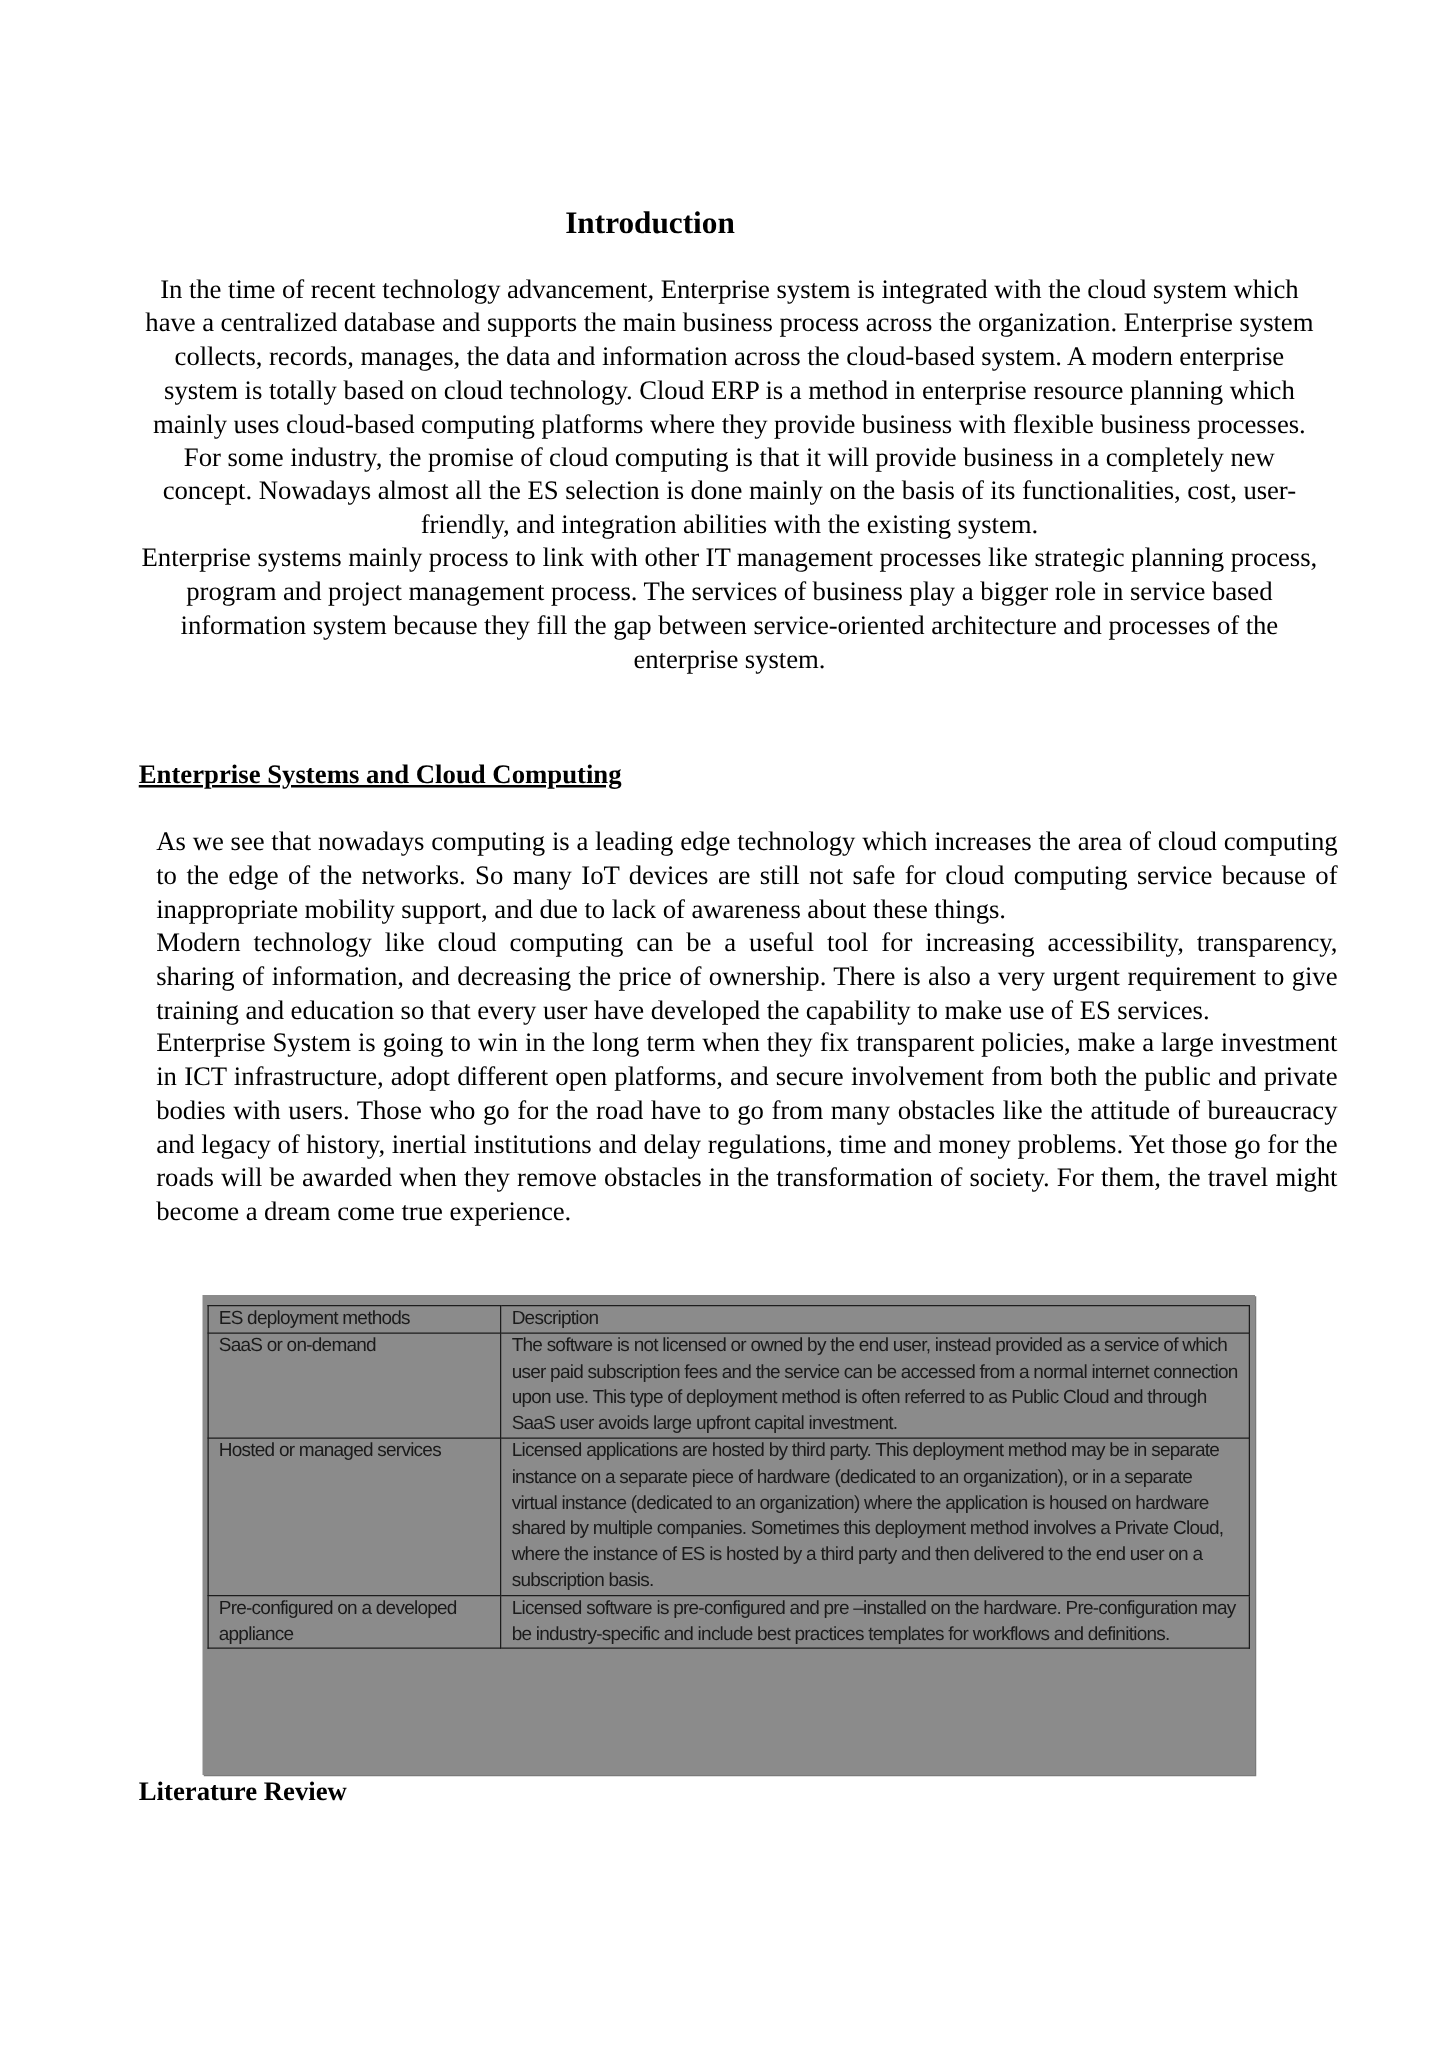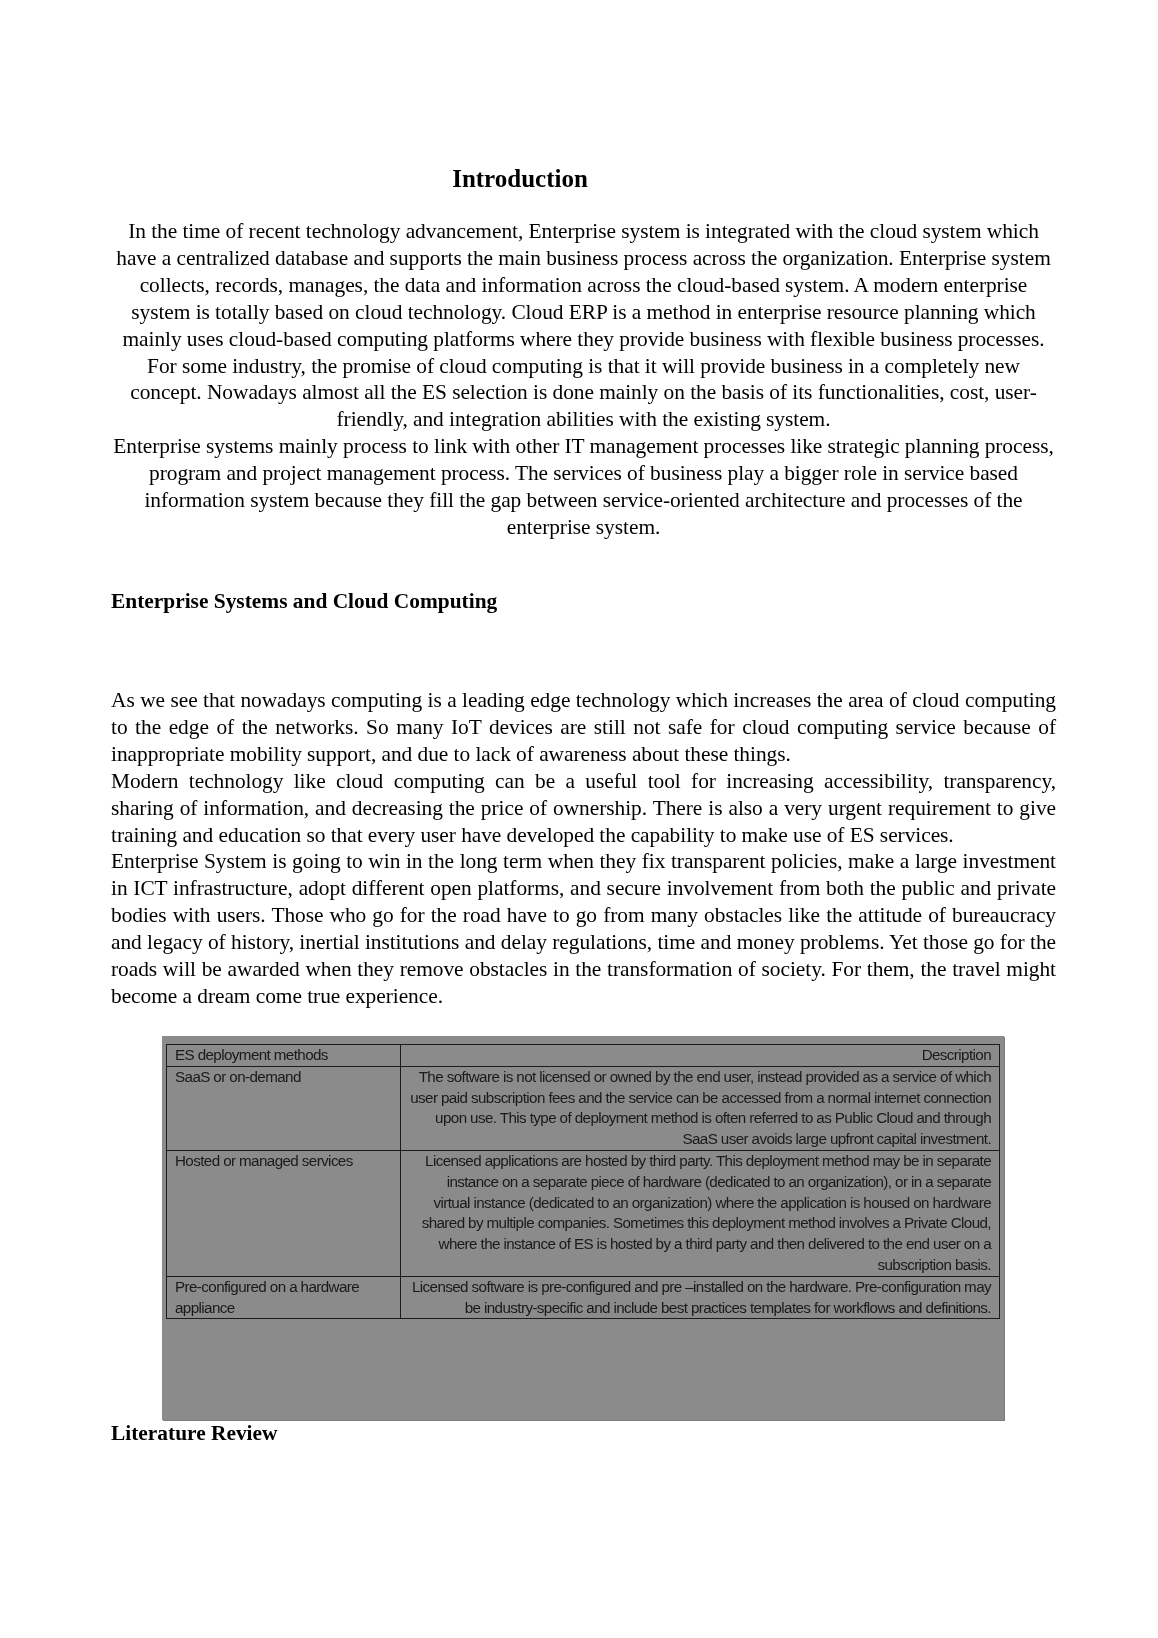--- a/index.html
+++ b/index.html
@@ -78,41 +78,41 @@
     }
     .es-table th, .es-table td {
       border: 1.5px solid #1c1c1c;
       vertical-align: top;
       text-align: left;
       font-weight: normal;
       padding: 0 8px 0 8px;
       margin-left: 36px;
     }
     .es-table .col1 { width: 218px; }
-    .es-table .col2 { width: 584px; text-align: right; }
+    .es-table .col2 { width: 584px; }
     .es-table thead th {
       padding-top: 0;
       height: 19px;
     }
   </style>
 </head>
 <body>
 
 <div class="page">
 
   <h1 class="title" style="margin:0;">Introduction</h1>
 
   <div class="body-block" style="top:218px;text-align:center;">
     <p>In the time of recent technology advancement, Enterprise system is integrated with the cloud system which have a centralized database and supports the main business process across the organization. Enterprise system collects, records, manages, the data and information across the cloud-based system. A modern enterprise system is totally based on cloud technology.  Cloud ERP is a method in enterprise resource planning which mainly uses cloud-based computing platforms where they provide business with flexible business processes. For some industry, the promise of cloud computing is that it will provide business in a completely new concept. Nowadays almost all the ES selection is done mainly on the basis of its functionalities, cost, user-friendly, and integration abilities with the existing system.</p>
     <p>Enterprise systems mainly process to link with other IT management processes like strategic planning process, program and project management process. The services of business play a bigger role in service based information system because they fill the gap between service-oriented architecture and processes of the enterprise system.</p>
   </div>
 
-  <h2 class="heading" style="margin:0; top:588px;">Enterprise Systems and Cloud Computing</h2>
+  <h2 class="heading" style="margin:0; top:606px;text-decoration:underline;">Enterprise Systems and Cloud Computing</h2>
 
-  <div class="body-block justify" style="top:687px;">
+  <div class="body-block justify" style="top:660px;margin-left:14px;">
     <p class="last-left">As we see that nowadays computing is a leading edge technology which increases the area of cloud computing to the edge of the networks. So many IoT devices are still not safe for cloud computing service because of inappropriate mobility support, and due to lack of awareness about these things.</p>
     <p class="last-left">Modern technology like cloud computing can be a useful tool for increasing accessibility, transparency, sharing of information, and decreasing the price of ownership. There is also a very urgent requirement to give training and education so that every user have developed the capability to make use of ES services.</p>
     <p class="last-left">Enterprise System is going to win in the long term when they fix transparent policies, make a large investment in ICT infrastructure, adopt different open platforms, and secure involvement from both the public and private bodies with users. Those who go for the road have to go from many obstacles like the attitude of bureaucracy and legacy of history, inertial institutions and delay regulations, time and money problems. Yet those go for the roads will be awarded when they remove obstacles in the transformation of society. For them, the travel might become a dream come true experience.</p>
   </div>
 
   <div class="table-wrap">
     <table class="es-table">
       <thead>
         <tr>
           <th class="col1">ES deployment methods</th>
@@ -122,21 +122,21 @@
       <tbody>
         <tr>
           <td class="col1">SaaS or on-demand</td>
           <td class="col2">The software is not licensed or owned by the end user, instead provided as a service of which user paid subscription fees and the service can be accessed from a normal internet connection upon use. This type of deployment method is often referred to as Public Cloud and through SaaS user avoids large upfront capital investment.</td>
         </tr>
         <tr>
           <td class="col1">Hosted or managed services</td>
           <td class="col2">Licensed applications are hosted by third party. This deployment method may be in separate instance on a separate piece of hardware (dedicated to an organization), or in a separate virtual instance (dedicated to an organization) where the application is housed on hardware shared by multiple companies. Sometimes this deployment method involves a Private Cloud, where the instance of ES is hosted by a third party and then delivered to the end user on a subscription basis.</td>
         </tr>
         <tr>
-          <td class="col1">Pre-configured on a hardware appliance</td>
+          <td class="col1">Pre-configured on a developed appliance</td>
           <td class="col2">Licensed software is pre-configured and pre –installed on the hardware. Pre-configuration may be industry-specific and include best practices templates for workflows and definitions.</td>
         </tr>
       </tbody>
     </table>
   </div>
 
   <h2 class="heading" style="margin:0; top:1420px;">Literature Review</h2>
 
 </div>
 

